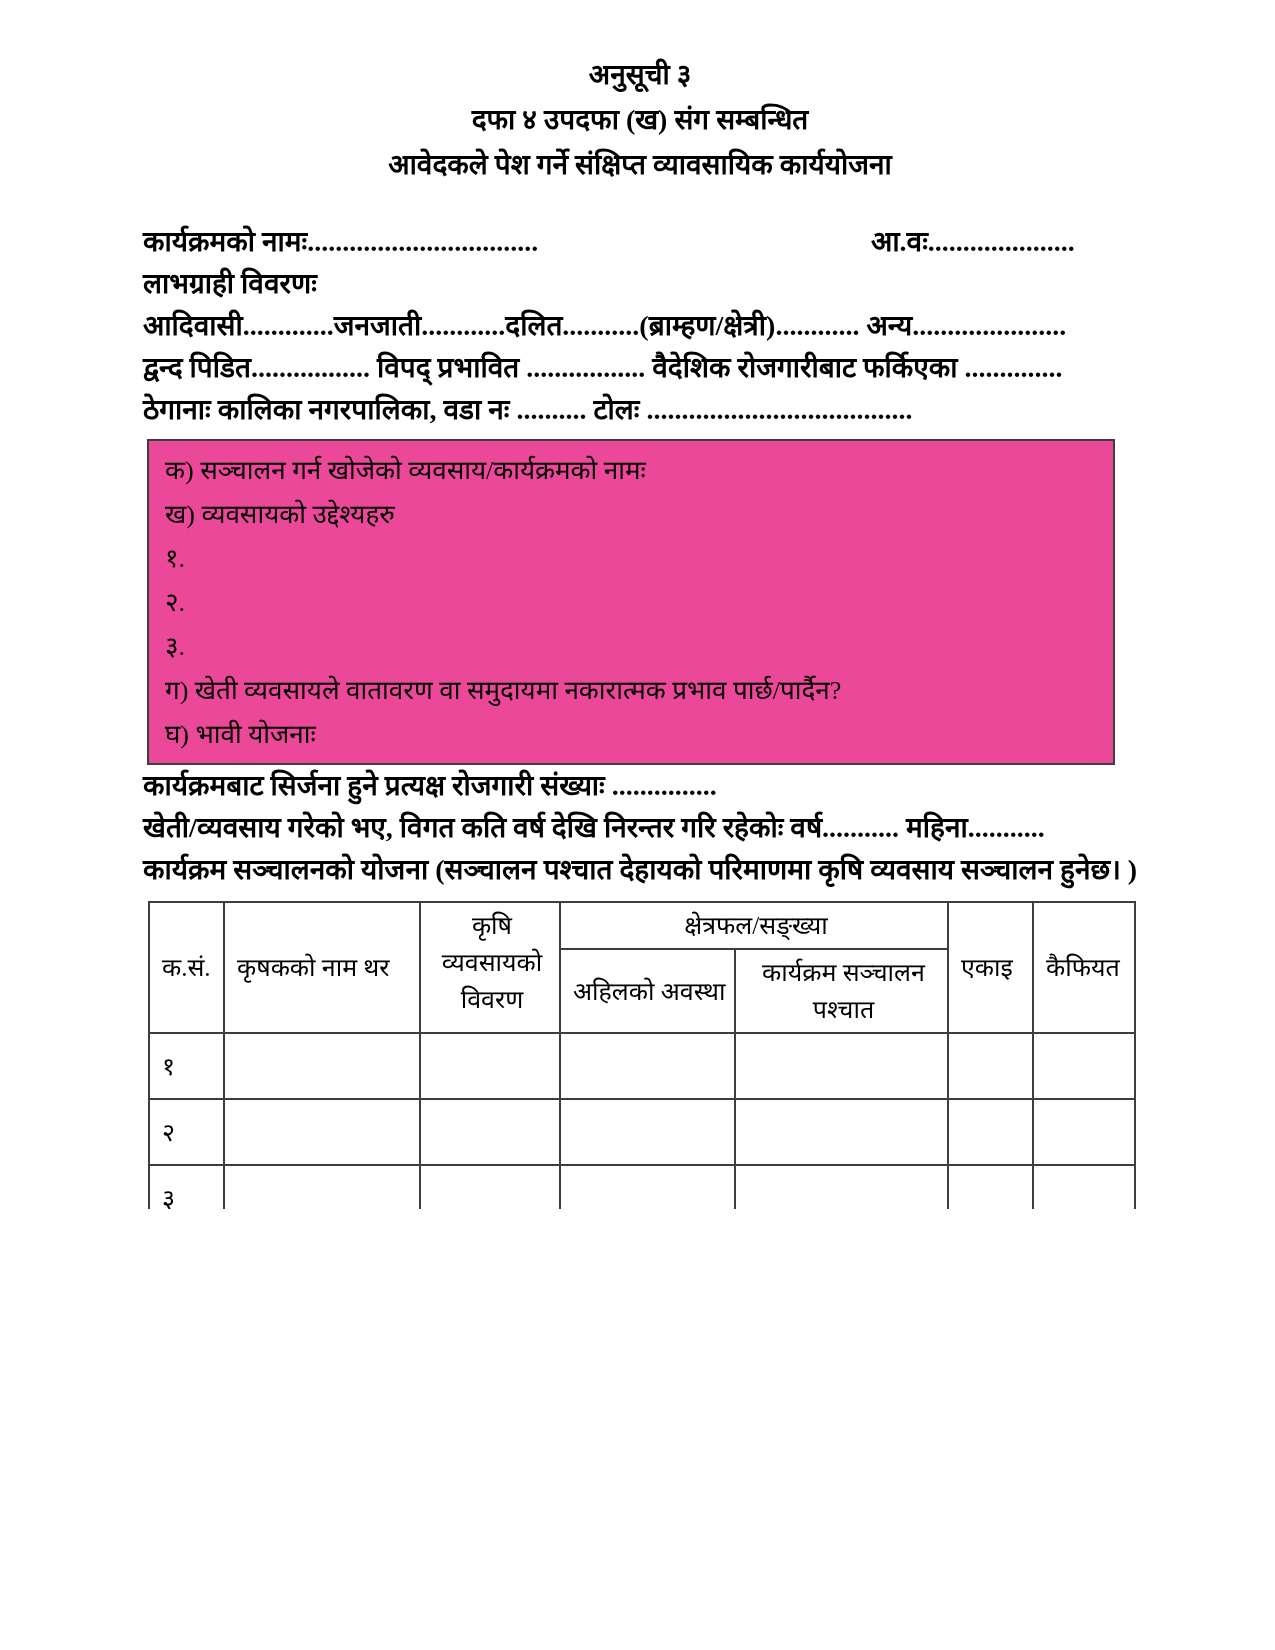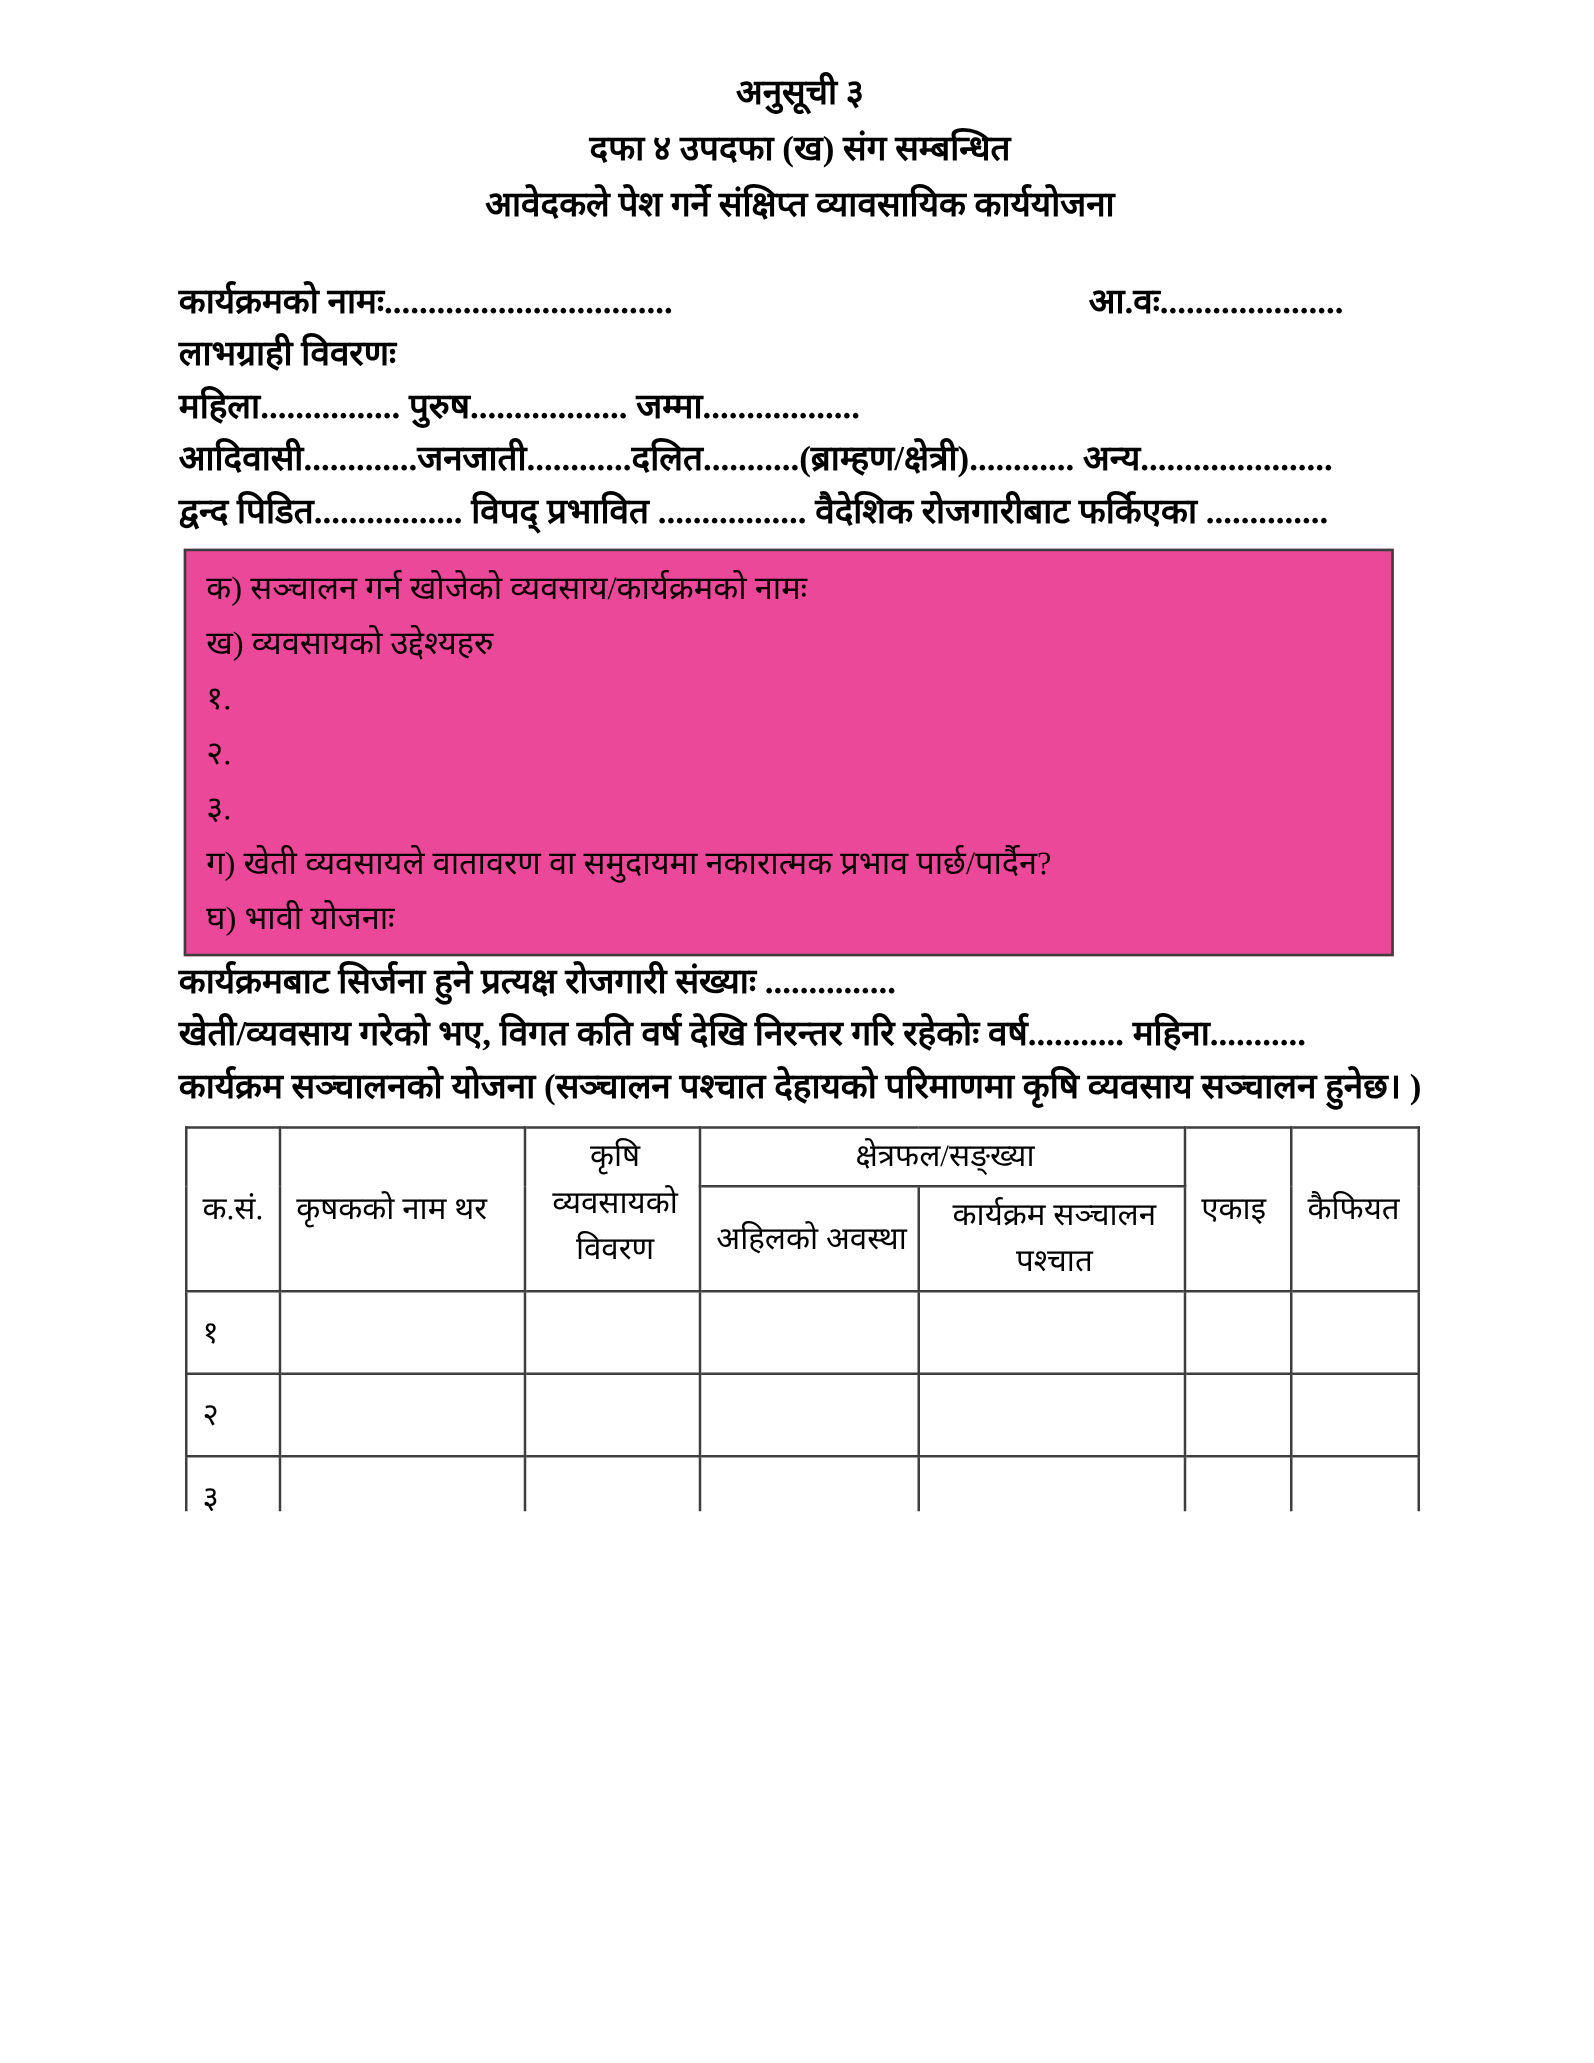--- a/index.html
+++ b/index.html
@@ -45,23 +45,23 @@
     <div>दफा ४ उपदफा (ख) संग सम्बन्धित</div>
     <div>आवेदकले पेश गर्ने संक्षिप्त व्यावसायिक कार्ययोजना</div>
   </div>
 
   <div class="body-line line-split">
     <span>कार्यक्रमको नामः.................................</span>
     <span class="fiscal-year">आ.वः.....................</span>
   </div>
 
   <div class="body-line">लाभग्राही विवरणः</div>
-  <div class="body-line">महिला................   पुरुष..................    जम्मा..................</div>
   <div class="body-line">आदिवासी.............जनजाती............दलित...........(ब्राम्हण/क्षेत्री)............   अन्य......................</div>
   <div class="body-line">द्वन्द पिडित.................  विपद् प्रभावित  .................  वैदेशिक रोजगारीबाट फर्किएका  ..............</div>
+  <div class="body-line">ठेगानाः कालिका नगरपालिका, वडा नः    ..........   टोलः  ......................................</div>
 
   <div class="details-box">
     <div class="box-item">क) सञ्चालन गर्न खोजेको व्यवसाय/कार्यक्रमको नामः</div>
     <div class="box-item">ख) व्यवसायको उद्देश्यहरु</div>
     <div class="box-item">१.</div>
     <div class="box-item">२.</div>
     <div class="box-item">३.</div>
     <div class="box-item">ग) खेती व्यवसायले वातावरण वा समुदायमा नकारात्मक प्रभाव पार्छ/पार्दैन?</div>
     <div class="box-item">घ) भावी योजनाः</div>
   </div>

